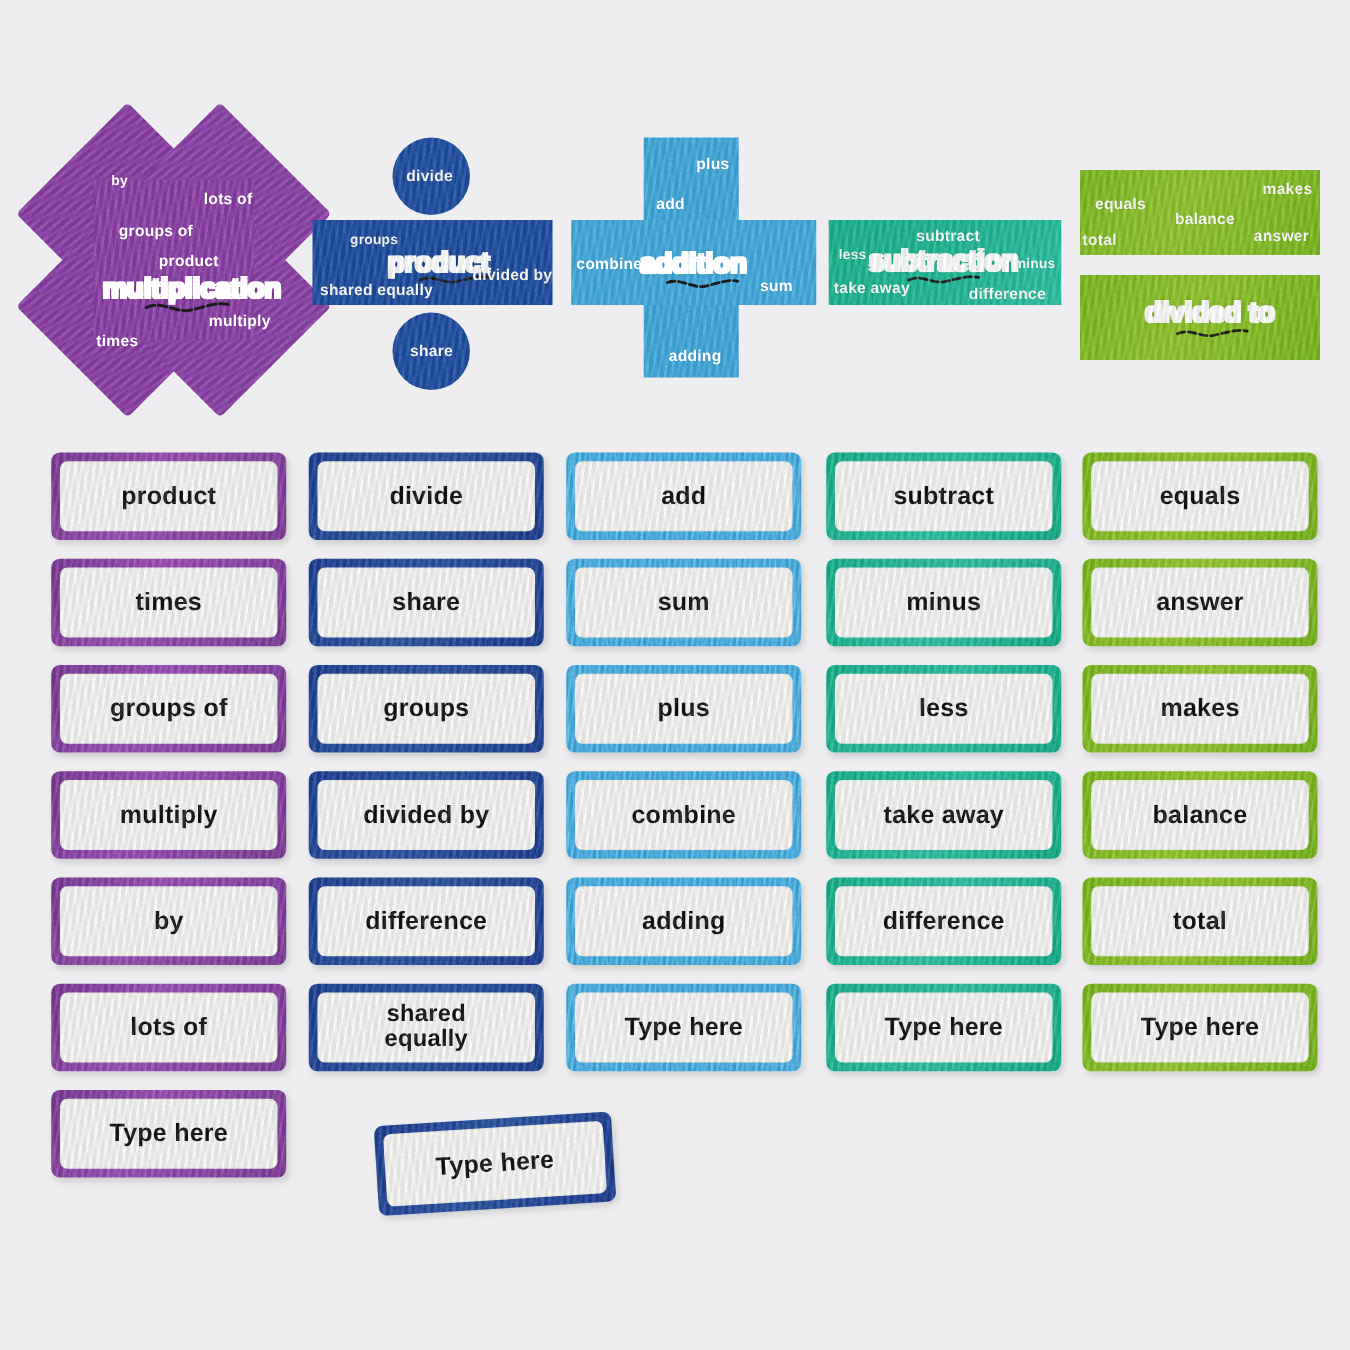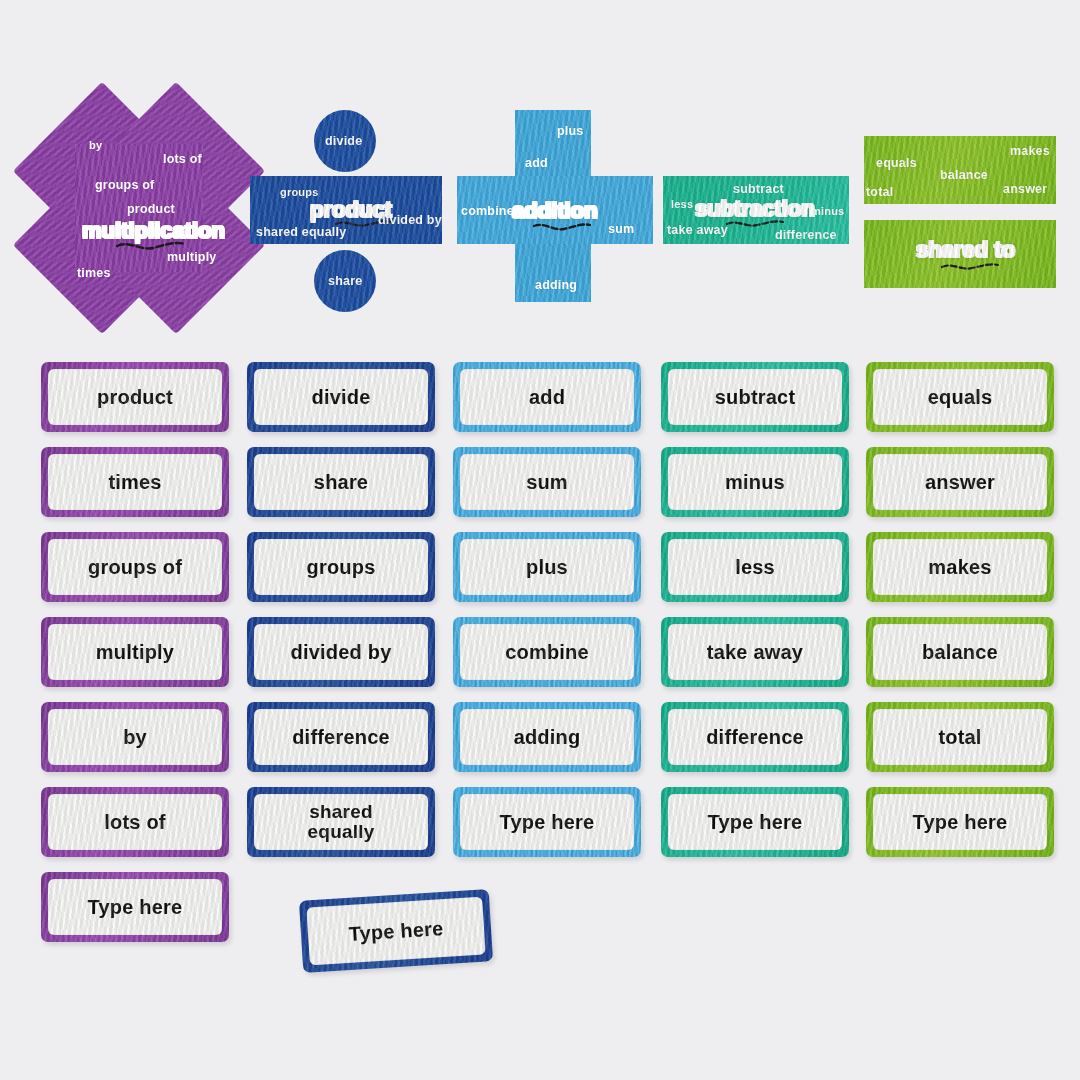--- a/index.html
+++ b/index.html
@@ -154,21 +154,21 @@
 
   <div class="eqsym">
     <div class="bar t tex">
       <div class="hw md" style="left:146px;top:8px;">makes</div>
       <div class="hw md" style="left:12px;top:20px;">equals</div>
       <div class="hw md" style="left:76px;top:32px;">balance</div>
       <div class="hw md" style="left:139px;top:46px;">answer</div>
       <div class="hw md" style="left:2px;top:49px;">total</div>
     </div>
     <div class="bar b tex">
-      <div class="hw big" style="left:52px;top:17px;">shared to</div>
+      <div class="hw big" style="left:52px;top:17px;">divided to</div>
       <svg class="squig" style="left:76px;top:40px;" width="60" height="14" viewBox="0 0 60 14">
         <path d="M2 7 C12 2, 22 11, 32 8 C42 6, 50 3, 58 5" fill="none" stroke="#1b1b1b" stroke-width="2.2" stroke-linecap="round" stroke-dasharray="6 3"></path>
       </svg>
     </div>
   </div>
 
   <div id="grid">
       <div class="card tex c-purple" style="left: 41px; top: 362px;">
         <div class="inner">
           <div class="lbl">product</div>

